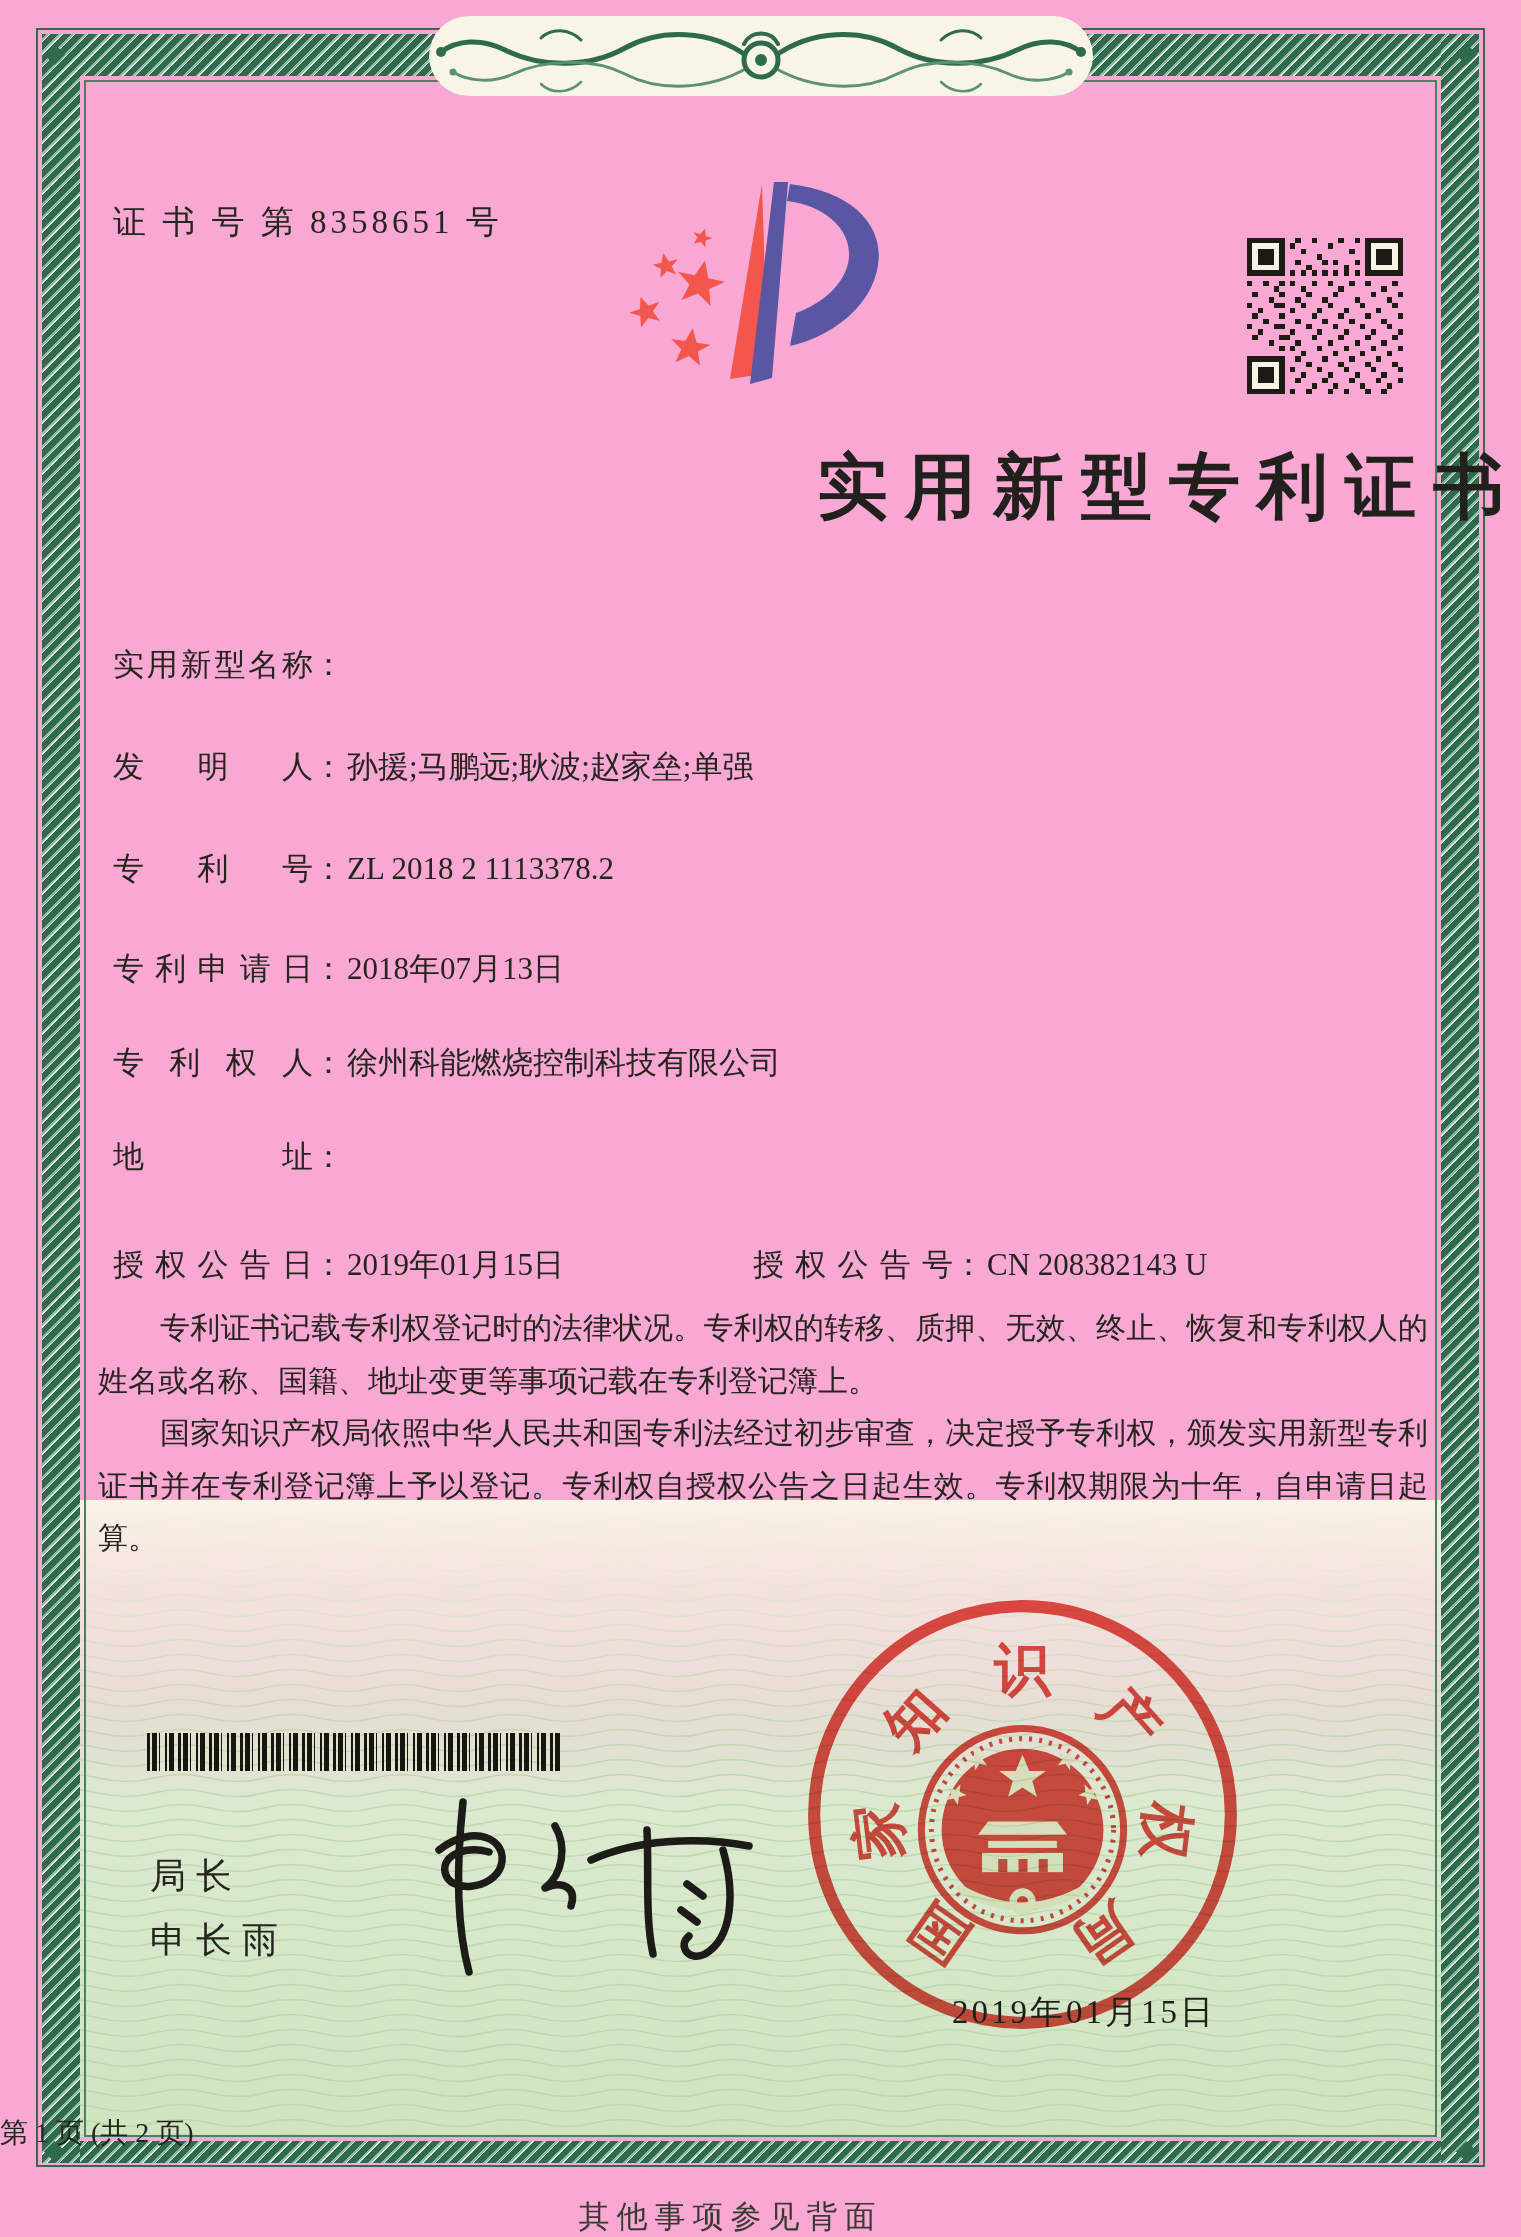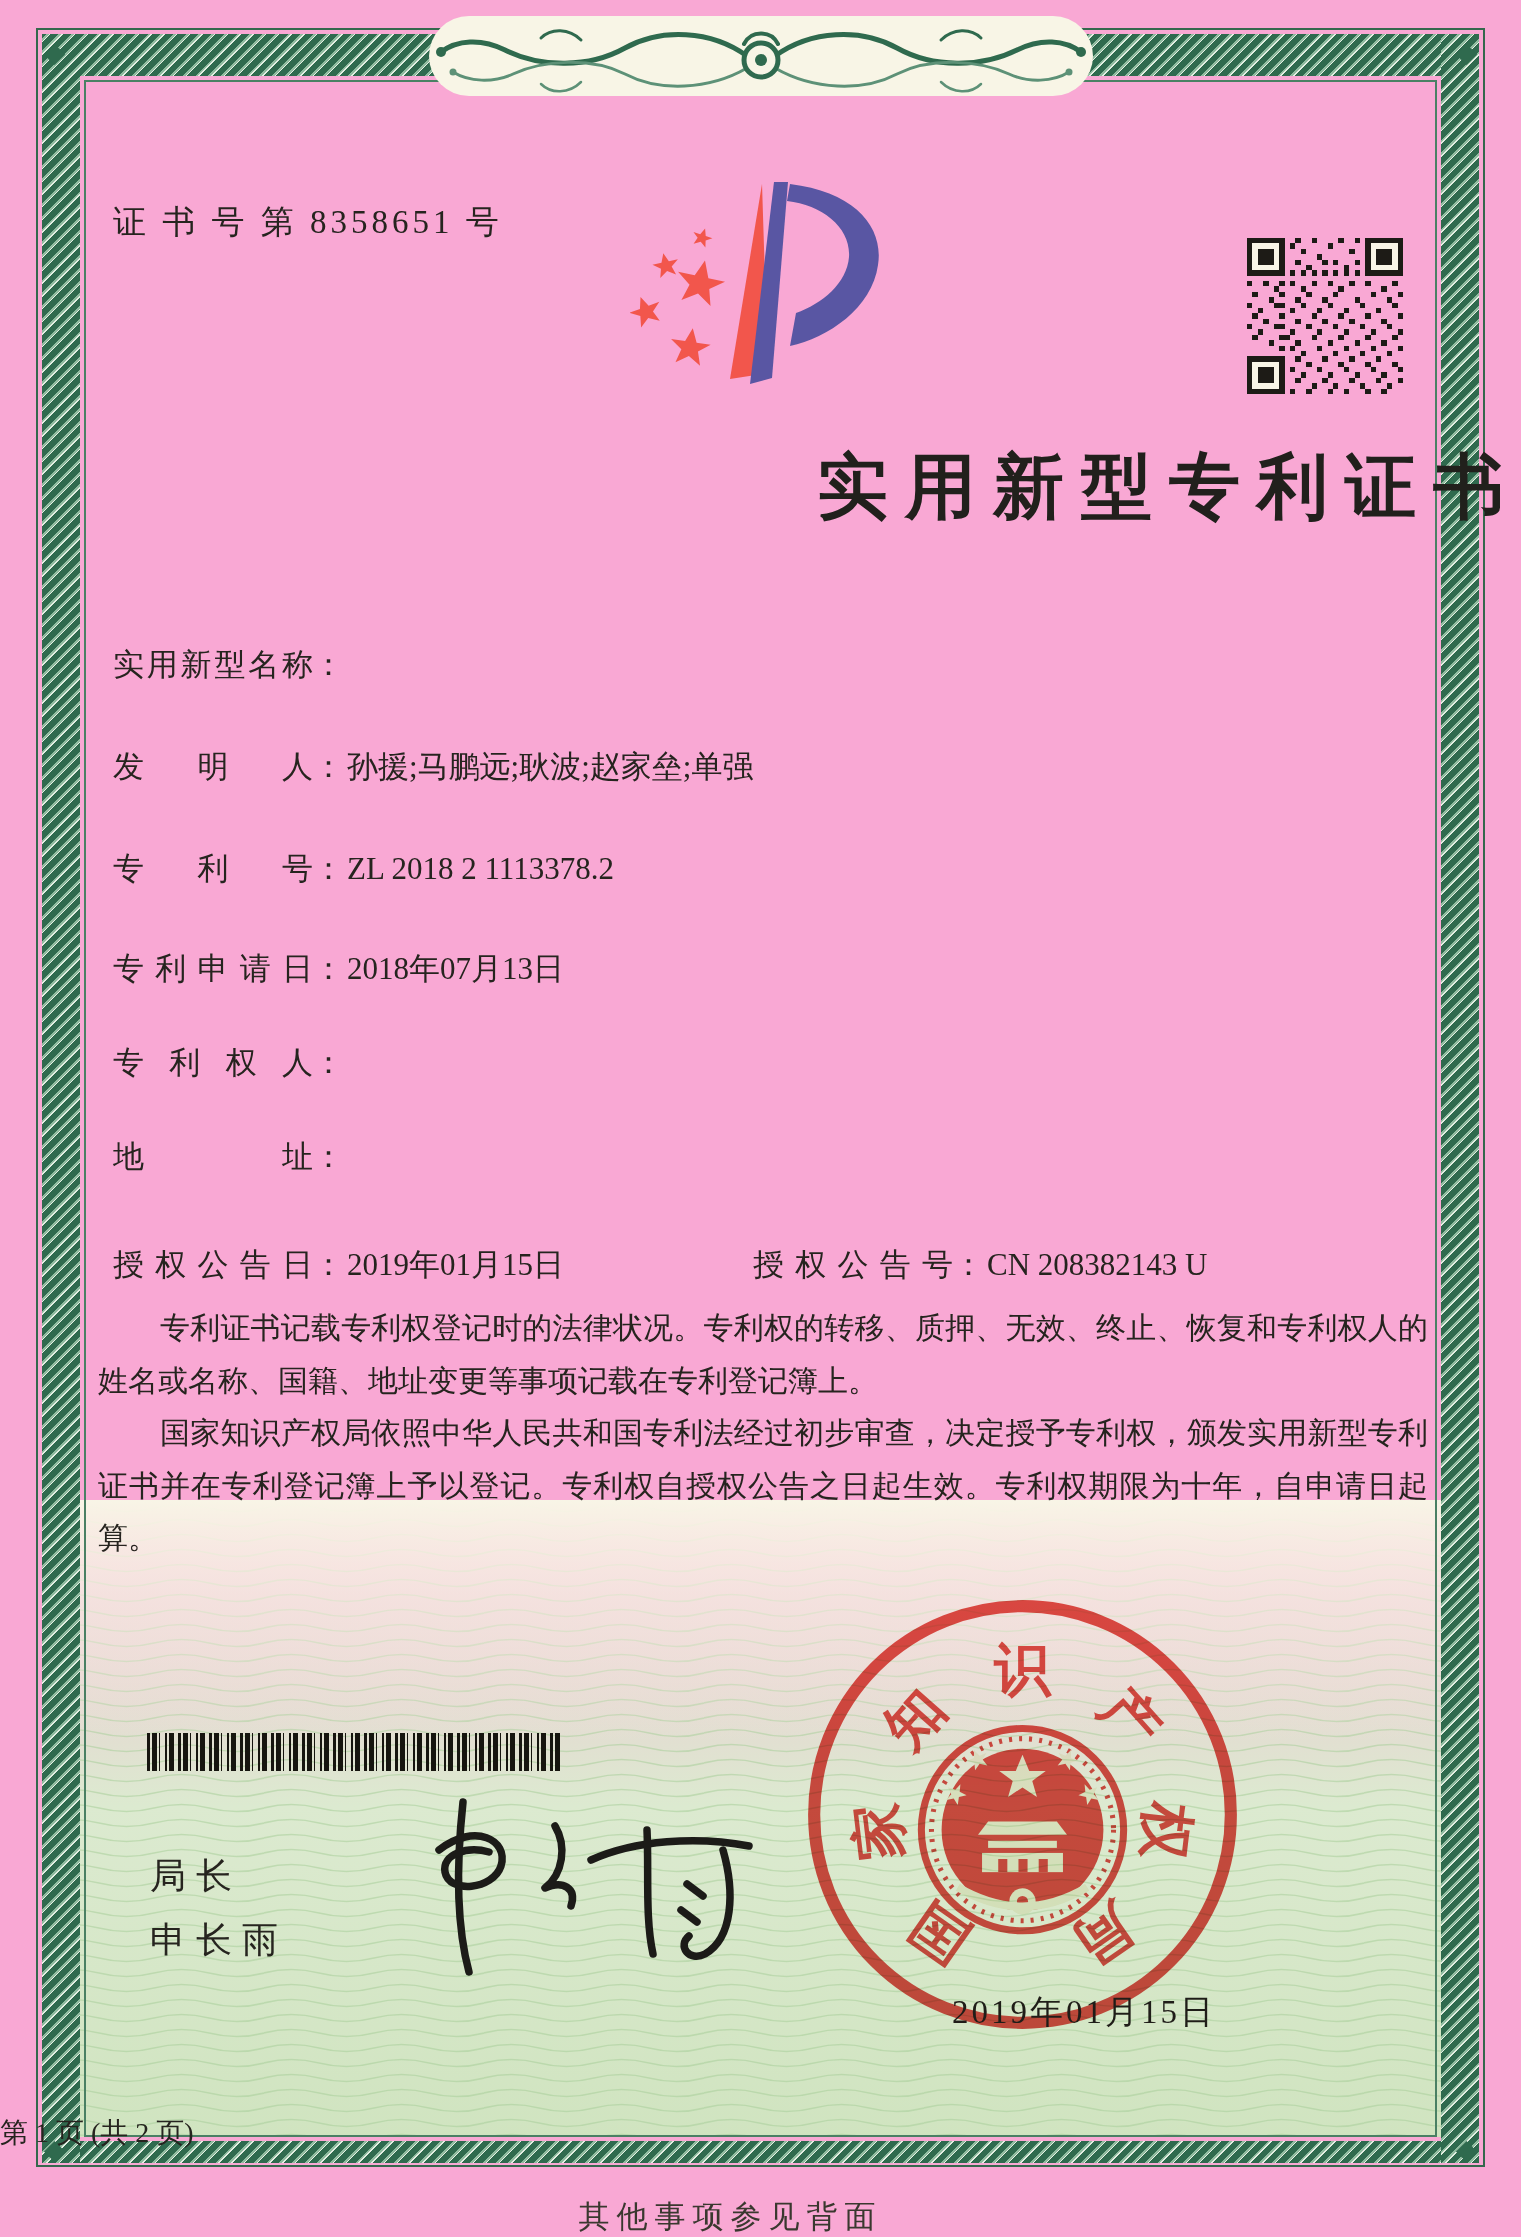--- a/index.html
+++ b/index.html
@@ -171,20 +171,21 @@
       <span class="fvalue">ZL 2018 2 1113378.2</span>
   </div>
   <div class="row" style="top:944px">
     <span class="flabel">专利申请日</span>
       <span class="fcolon">：</span>
       <span class="fvalue">2018年07月13日</span>
   </div>
   <div class="row" style="top:1038px">
     <span class="flabel">专利权人</span>
       <span class="fcolon">：</span>
+      <span class="fvalue">徐州科能燃烧控制科技有限公司</span>
   </div>
   <div class="row row-address" style="top:1132px">
     <span class="flabel">地址</span>
       <span class="fcolon">：</span>
   </div>
   <div class="row" style="top:1240px; position:absolute;">
     <span class="flabel">授权公告日</span>
       <span class="fcolon">：</span>
       <span class="fvalue">2019年01月15日</span>
     <span class="grant2">

